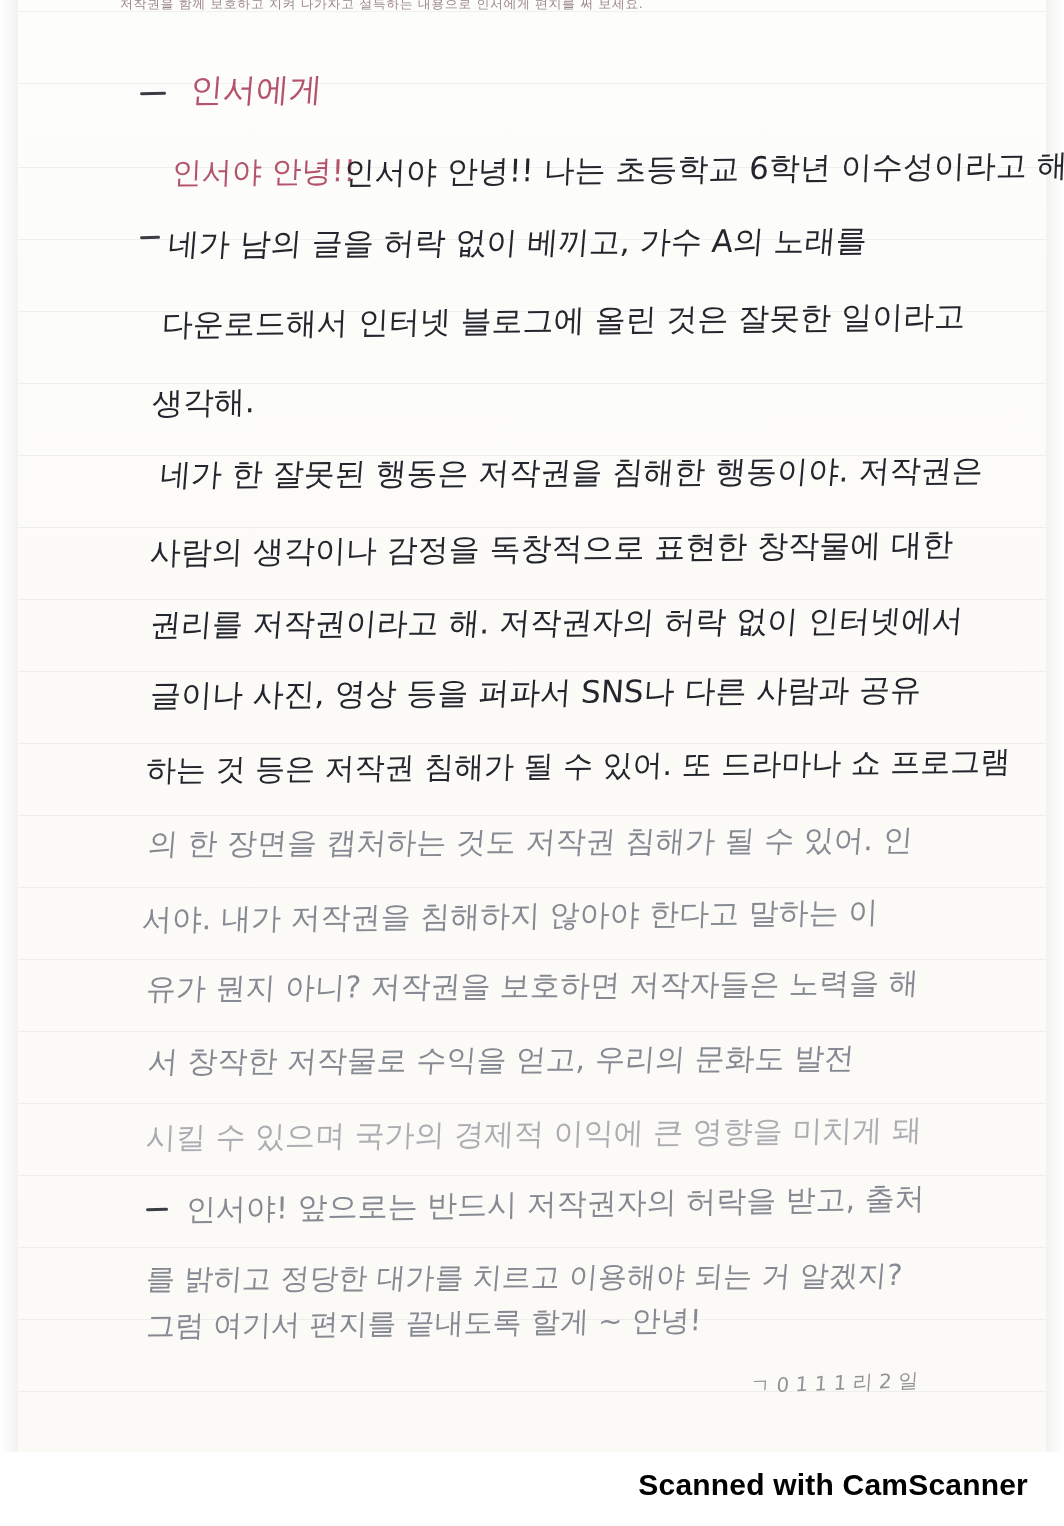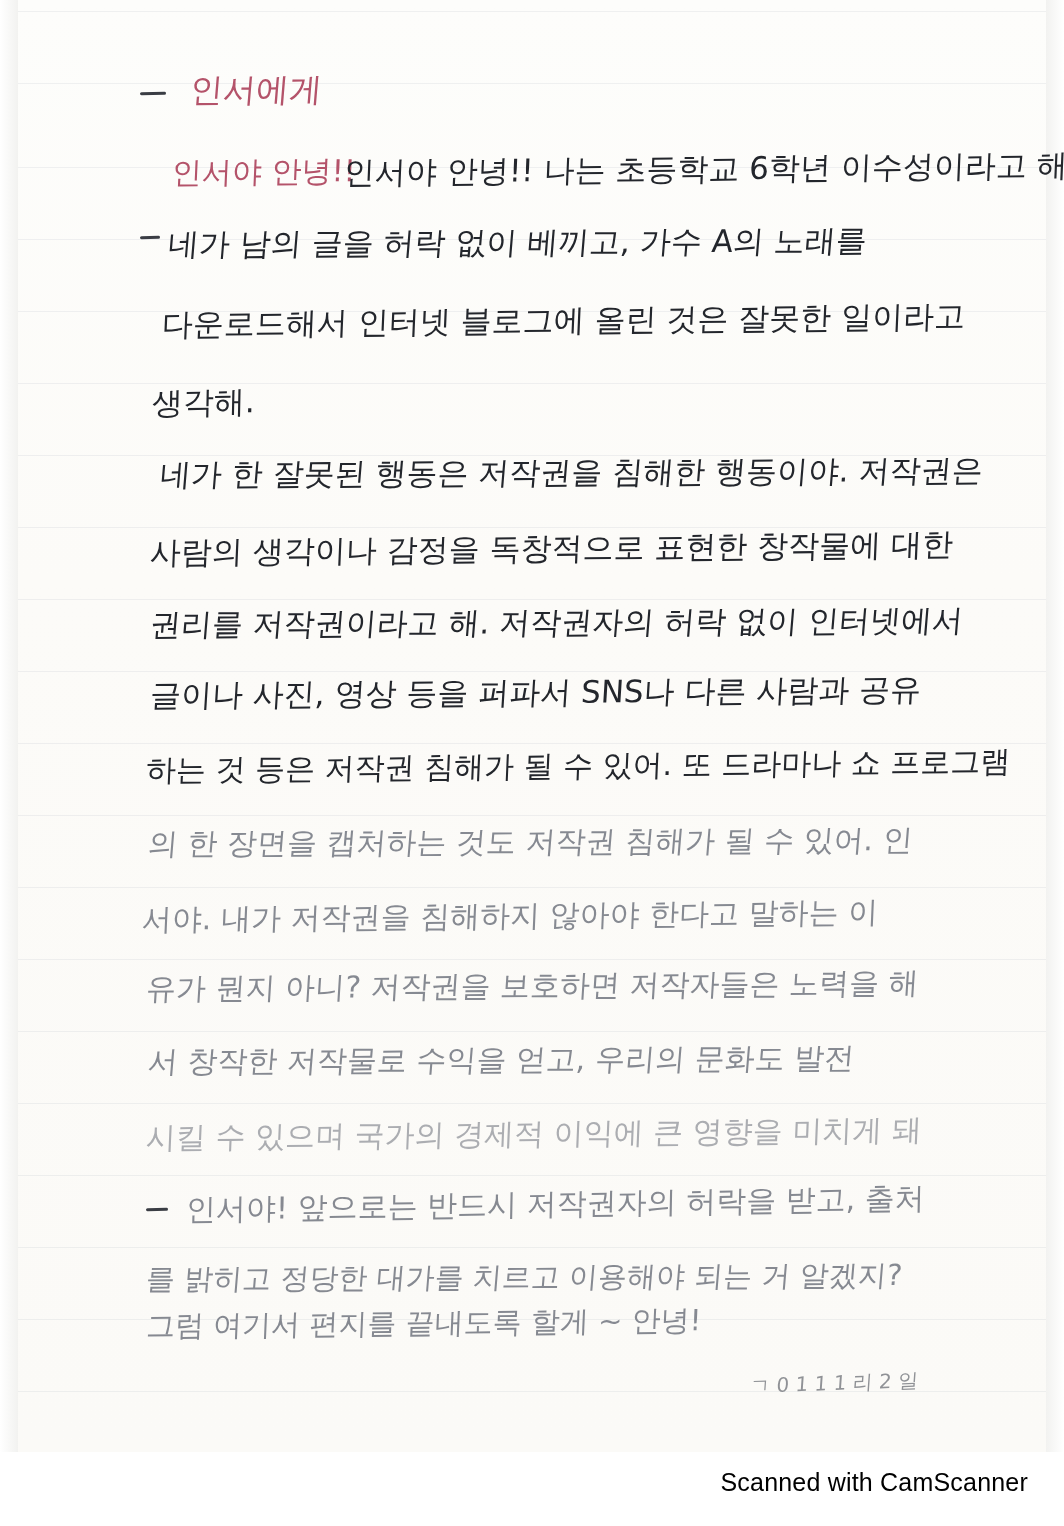--- a/index.html
+++ b/index.html
@@ -105,22 +105,22 @@
     top: 1452px;
     width: 1064px;
     height: 74px;
     background: #ffffff;
   }
   .watermark {
     position: absolute;
     right: 36px;
     top: 1468px;
     font-family: "Liberation Sans", sans-serif;
-    font-weight: normal;
-    font-size: 25px;
+    font-weight: bold;
+    font-size: 30px;
     color: #000000;
     letter-spacing: 0.2px;
     white-space: nowrap;
     margin-left: 32px;
   }
   
   .edge-l, .edge-r {
     position: absolute;
     top: 0;
     width: 18px;
@@ -134,20 +134,23 @@
 
 <div class="page">
 
   <div class="scan">
     <div class="rules"></div>
   </div>
 
   <div class="edge-l"></div>
   <div class="edge-r"></div>
 
+  <div class="top-strip">
+    <span>저작권을 함께 보호하고 지켜 나가자고 설득하는 내용으로 인서에게 편지를 써 보세요.</span>
+  </div>
 
   <div class="dash" style="left:140px; top:92px; width:26px;"></div>
   <div class="hw-line ink-pink t-b" style="left:190px; top:68px; font-size:33px;">인서에게</div>
 
   <div class="hw-line ink-pink t-a" style="left:172px; top:152px; font-size:30px;">인서야 안녕!!</div>
   <div class="hw-line ink-dark t-a" style="left:344px; top:148px; font-size:31px;">인서야 안녕!! 나는 초등학교 6학년 이수성이라고 해. 인서</div>
 
   <div class="dash" style="left:140px; top:236px; width:20px;"></div>
   <div class="hw-line ink-dark t-b" style="left:168px; top:222px; font-size:31px;">네가 남의 글을 허락 없이 베끼고, 가수 A의 노래를</div>
 

